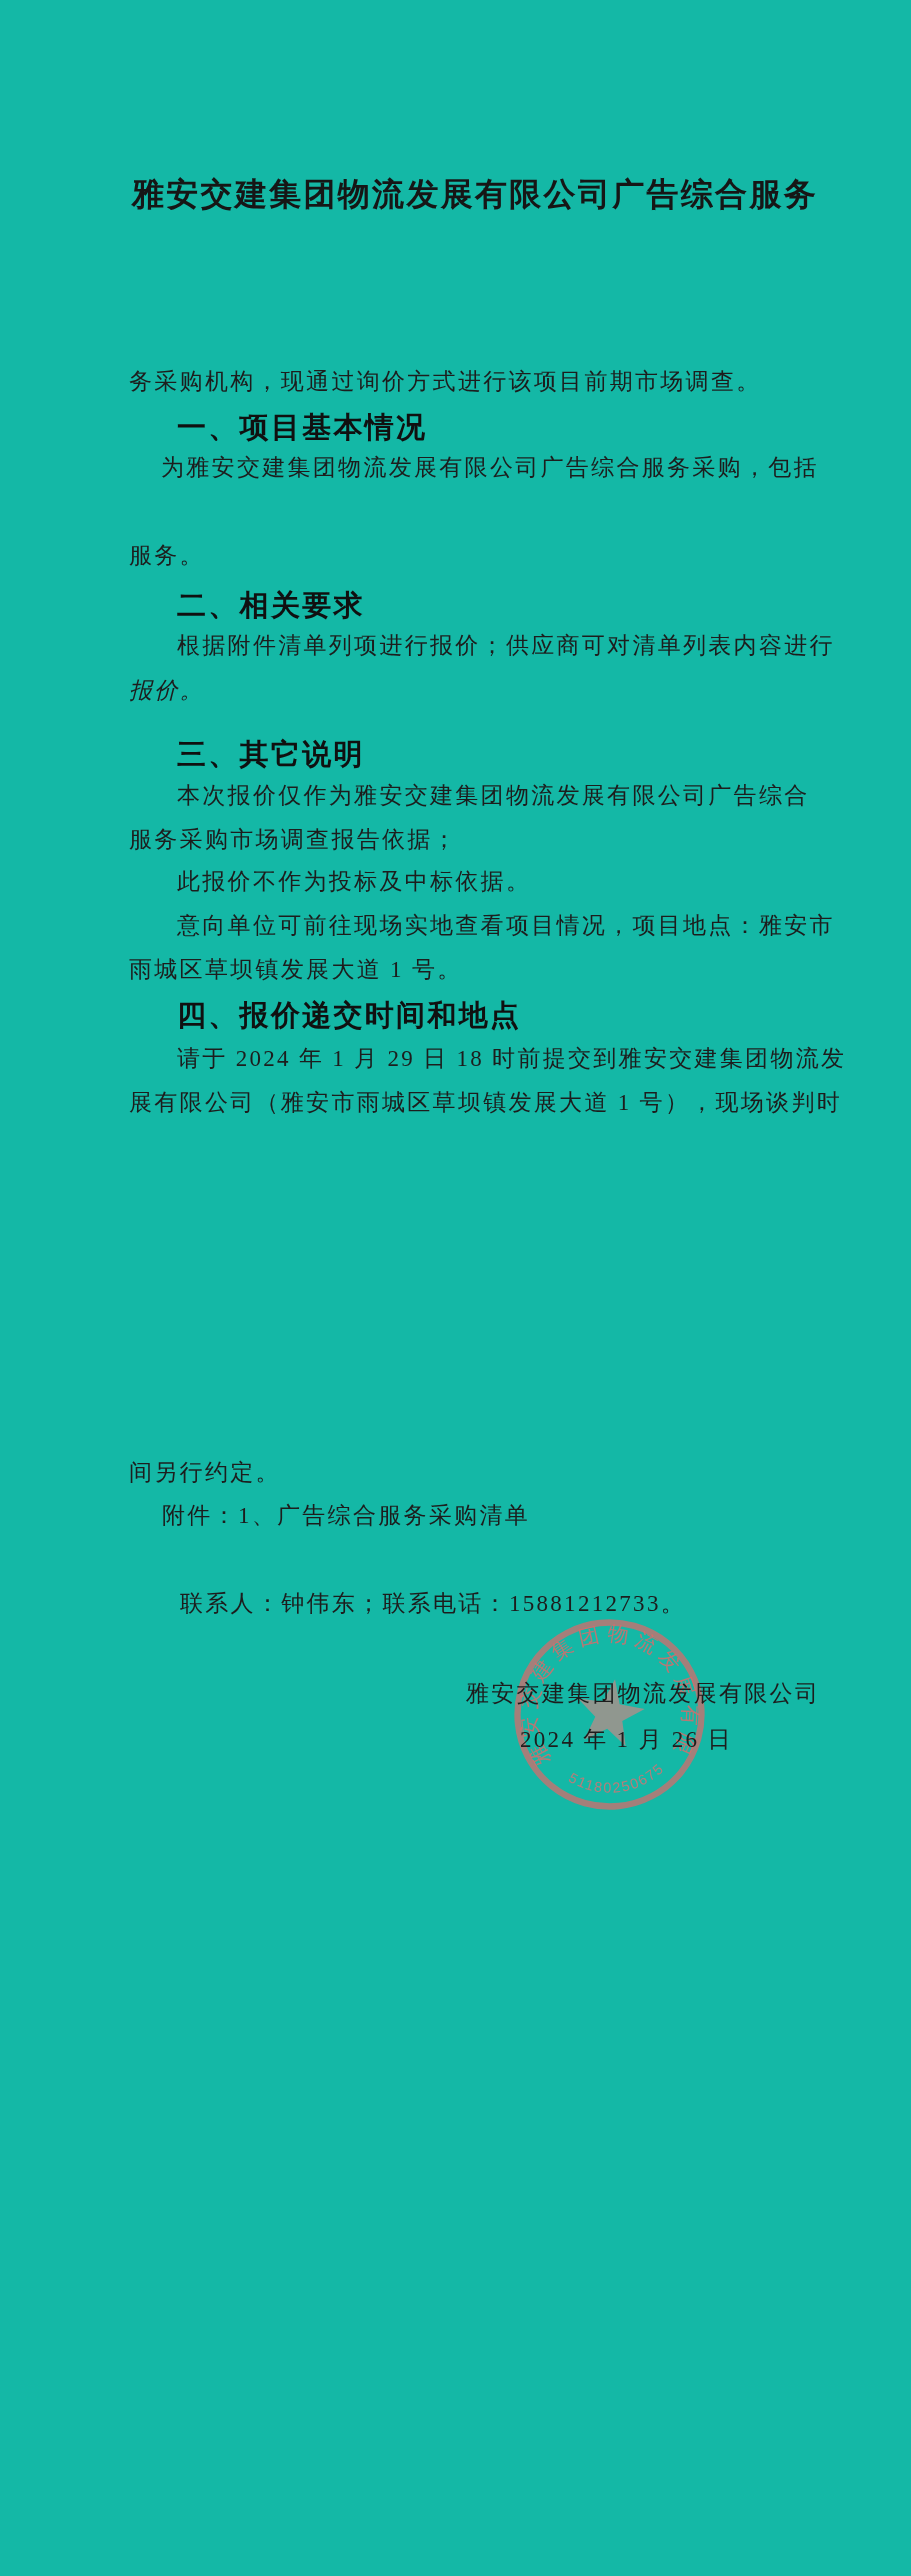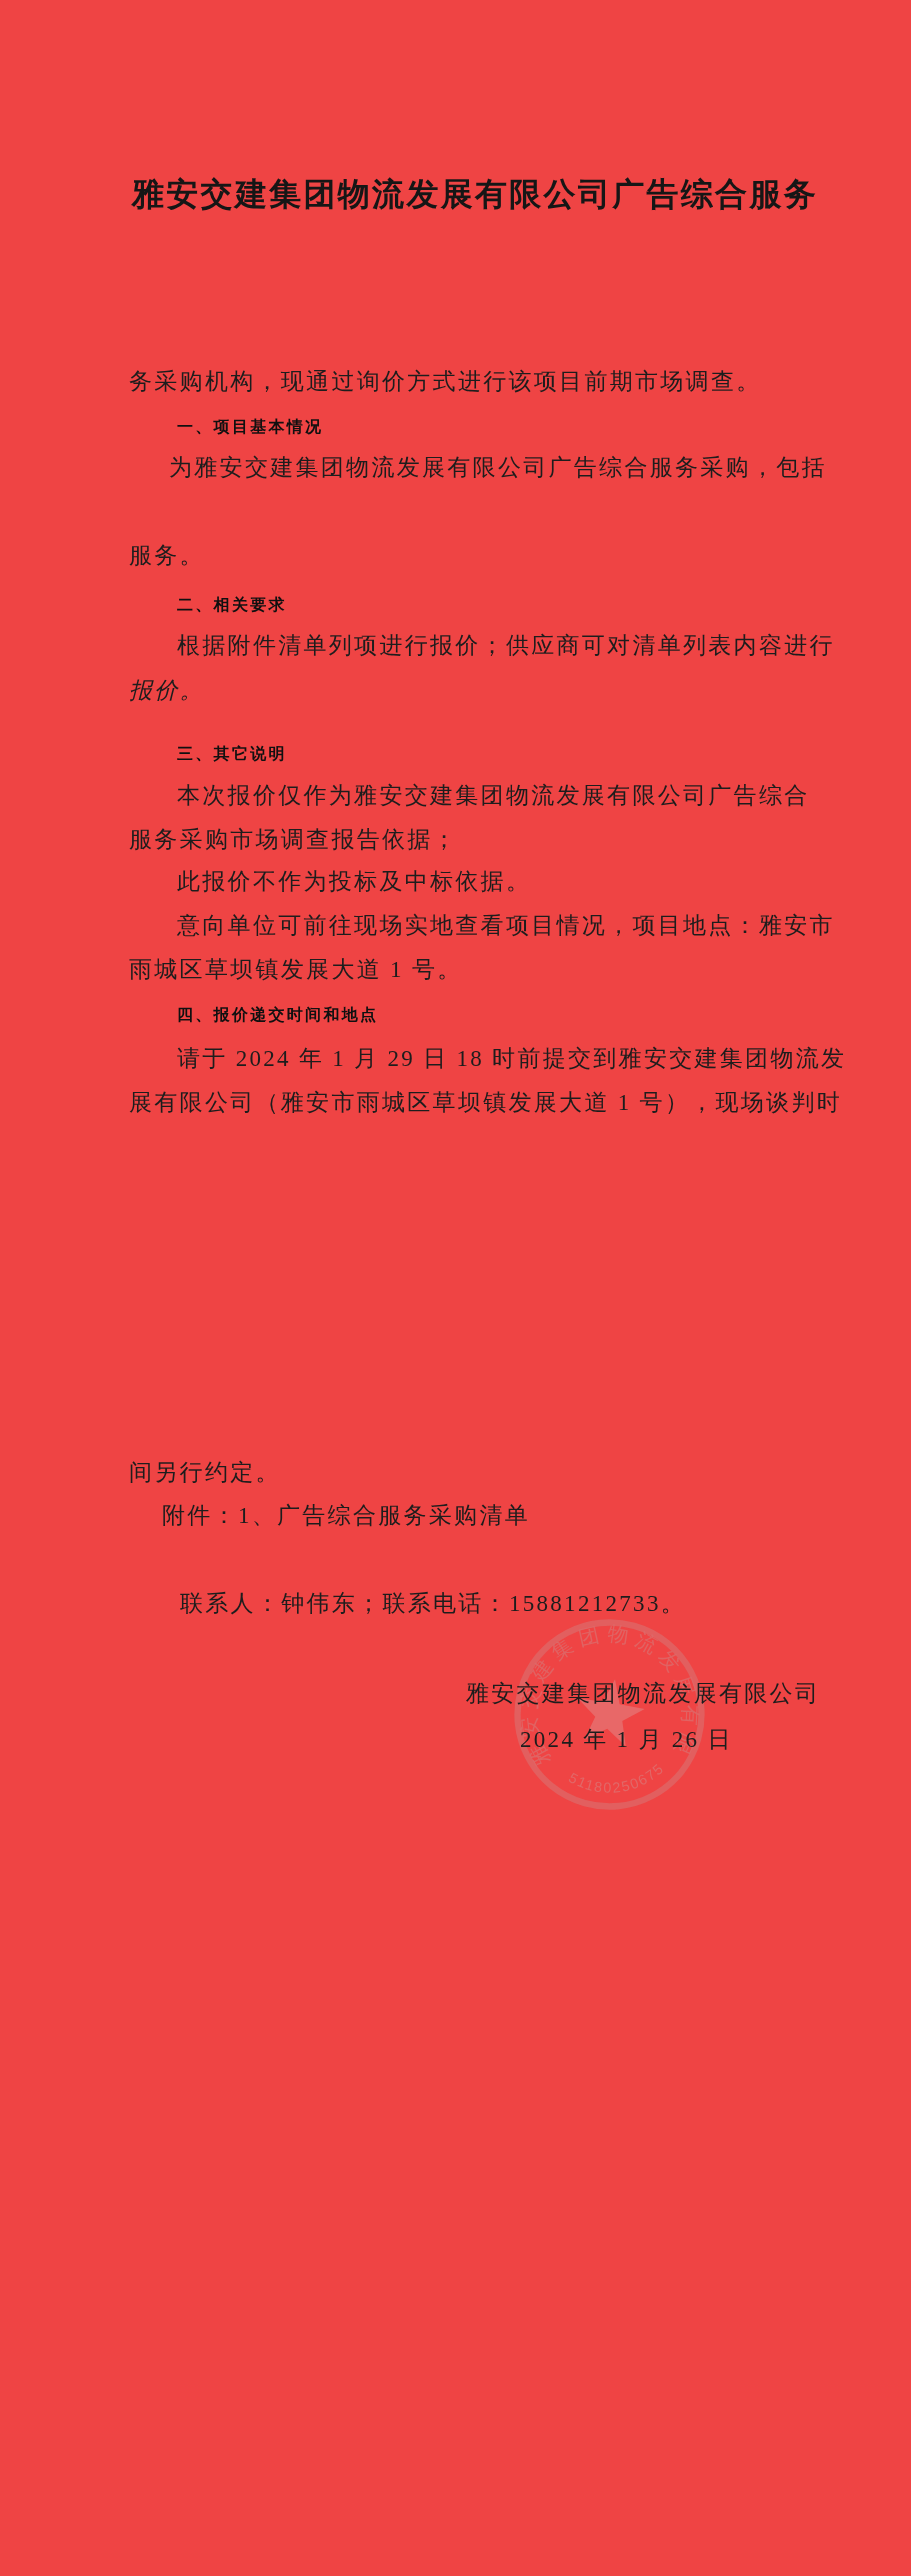--- a/index.html
+++ b/index.html
@@ -1,20 +1,20 @@
 <!DOCTYPE html>
 <html style="font-size:9.2px"><head>
 <meta charset="utf-8">
 <style>
   html, body { margin: 0; padding: 0; background: #ffffff; }
   #canvas {
     position: relative;
     width: 911px;
     height: 2576px;
-    background: #ef4444;
+    background: #14b8a6;
     overflow: hidden;
     font-family: "Liberation Serif", serif;
     color: #1d1d1d;
   }
   .abs { position: absolute; white-space: nowrap; }
   .title-line {
     left: 129px;
     width: 692px;
     text-align: center;
     font-size: 32px;
@@ -25,21 +25,21 @@
   }
   .body-line {
     font-size: 23px;
     letter-spacing: 2.3px;
     line-height: 26.4px;
     color: #1d1d1d;
     font-family: "Liberation Serif", serif;
     z-index: 2;
   }
   .heading-line {
-    font-size: 16px;
+    font-size: 29px;
     font-weight: 700;
     letter-spacing: 2.3px;
     line-height: 26.4px;
     color: #101010;
     font-family: "Liberation Sans", sans-serif;
     z-index: 2;
   }
   #stamp {
     position: absolute;
     left: 506px;
@@ -65,21 +65,21 @@
 </style>
 </head>
 <body>
 
 <div id="canvas">
 
   <div class="abs title-line" style="top:173px;">雅安交建集团物流发展有限公司广告综合服务</div>
 
   <div class="abs body-line" style="top:369px;left:129px;">务采购机构，现通过询价方式进行该项目前期市场调查。</div>
   <div class="abs heading-line" style="top:414px;left:177px;">一、项目基本情况</div>
-  <div class="abs body-line" style="top:455px;left:169px;">为雅安交建集团物流发展有限公司广告综合服务采购，包括</div>
+  <div class="abs body-line" style="top:455px;left:161px;">为雅安交建集团物流发展有限公司广告综合服务采购，包括</div>
   <div class="abs body-line" style="top:543px;left:129px;">服务。</div>
   <div class="abs heading-line" style="top:592px;left:177px;">二、相关要求</div>
   <div class="abs body-line" style="top:633px;left:177px;">根据附件清单列项进行报价；供应商可对清单列表内容进行</div>
   <div class="abs body-line" style="top:678px;left:129px;font-style:italic;">报价。</div>
   <div class="abs heading-line" style="top:741px;left:177px;">三、其它说明</div>
   <div class="abs body-line" style="top:783px;left:177px;">本次报价仅作为雅安交建集团物流发展有限公司广告综合</div>
   <div class="abs body-line" style="top:827px;left:129px;">服务采购市场调查报告依据；</div>
   <div class="abs body-line" style="top:869px;left:177px;">此报价不作为投标及中标依据。</div>
   <div class="abs body-line" style="top:913px;left:177px;">意向单位可前往现场实地查看项目情况，项目地点：雅安市</div>
   <div class="abs body-line" style="top:957px;left:129px;">雨城区草坝镇发展大道 1 号。</div>

